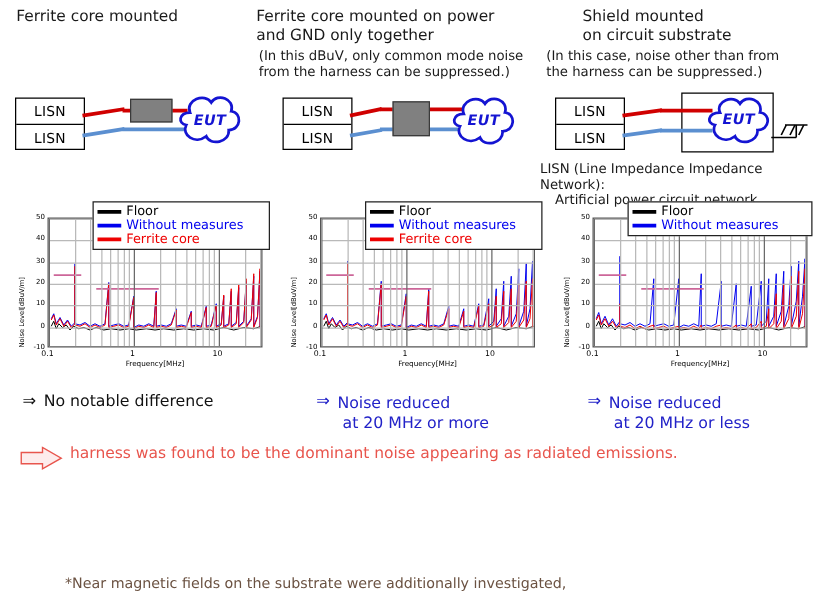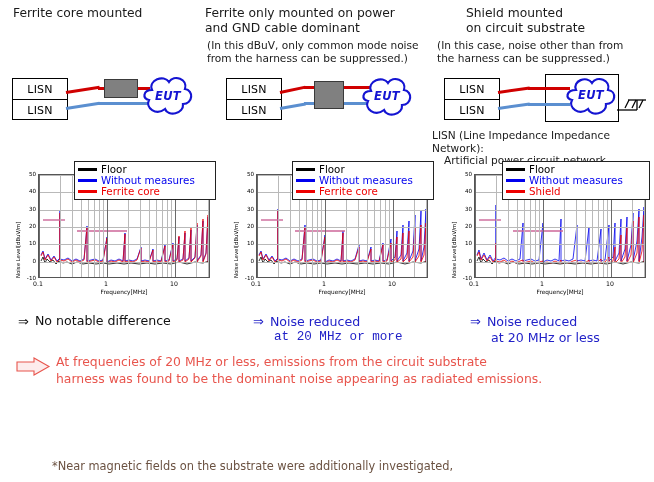--- a/index.html
+++ b/index.html
@@ -88,22 +88,22 @@
   .big-arrow{position:absolute;}
 </style>
 </head>
 <body>
 
 <div class="abs col-head" style="left:13px;top:6px;width:200px;">
   <div>Ferrite core mounted</div>
 </div>
 
 <div class="abs col-head" style="left:205px;top:6px;width:230px;">
-  <div>Ferrite only mounted on power</div>
-  <div>and GND cable dominant</div>
+  <div>Ferrite core mounted on power</div>
+  <div>and GND only together</div>
 </div>
 <div class="abs col-sub" style="left:207px;top:39px;width:230px;">
   <div>(In this dBuV, only common mode noise</div>
   <div>from the harness can be suppressed.)</div>
 </div>
 
 <div class="abs col-head" style="left:466px;top:6px;width:190px;">
   <div>Shield mounted</div>
   <div>on circuit substrate</div>
 </div>
@@ -333,55 +333,50 @@
   <div class="xlabel" style="left:118px;top:129px;">Frequency[MHz]</div>
   <div class="legend" style="left:60px;top:1px;width:148px;">
     <div class="legend-row">
       <span class="legend-swatch" style="background:#000000;"></span>
       <span class="legend-text" style="color:#000000;">Floor</span>
     </div>
     <div class="legend-row">
       <span class="legend-swatch" style="background:#0000ee;"></span>
       <span class="legend-text" style="color:#0000ee;">Without measures</span>
     </div>
-    <div class="legend-row">
-      <span class="legend-swatch" style="background:#ee0000;"></span>
-      <span class="legend-text" style="color:#ee0000;">Shield</span>
-    </div>
   </div>
 </div>
 
 <div class="abs" style="left:18px;top:314px;width:220px;">
   <div style="display:flex;">
     <span class="arrow-g" style="margin-right:6px;color:#111;">⇒</span>
     <span class="concl">No notable difference</span>
   </div>
 </div>
 
 <div class="abs" style="left:253px;top:314px;width:200px;">
   <div style="display:flex;">
     <span class="arrow-g" style="margin-right:6px;color:#2222c8;">⇒</span>
     <span class="concl-blue">Noise reduced</span>
   </div>
-  <div class="concl-blue" style="padding-left:21px;font-family:Liberation Mono, monospace;">at 20 MHz or more</div>
+  <div class="concl-blue" style="padding-left:21px;">at 20 MHz or more</div>
 </div>
 
 <div class="abs" style="left:470px;top:314px;width:200px;">
   <div style="display:flex;">
     <span class="arrow-g" style="margin-right:6px;color:#2222c8;">⇒</span>
     <span class="concl-blue">Noise reduced</span>
   </div>
   <div class="concl-blue" style="padding-left:21px;">at 20 MHz or less</div>
 </div>
 
 <svg class="big-arrow" style="left:16px;top:357px;" width="36" height="20">
   <path d="M1,5 L18,5 L18,1 L33,9.5 L18,18 L18,14 L1,14 Z" fill="#fdecec" stroke="#e8554d" stroke-width="1.1"></path>
 </svg>
 <div class="summary" style="left:56px;top:353px;width:596px;">
-  <div>At frequencies of 20 MHz or less, emissions from the circuit substrate</div>
   <div>harness was found to be the dominant noise appearing as radiated emissions.</div>
 </div>
 
 <div class="footnote" style="left:52px;top:428px;width:600px;white-space:pre;">
   <div>*Near magnetic fields on the substrate were additionally investigated,</div>
   
   
 </div>
 
 </body></html>

